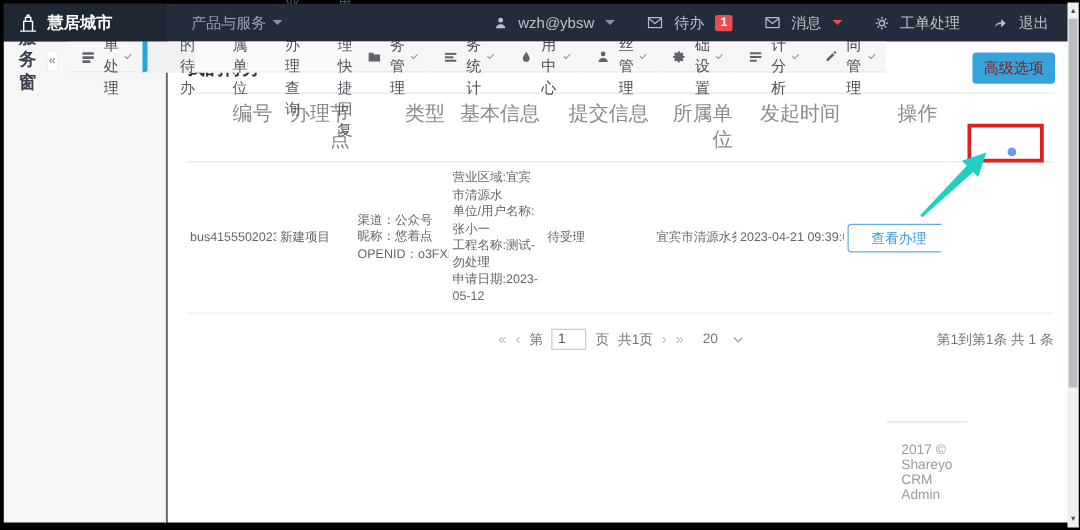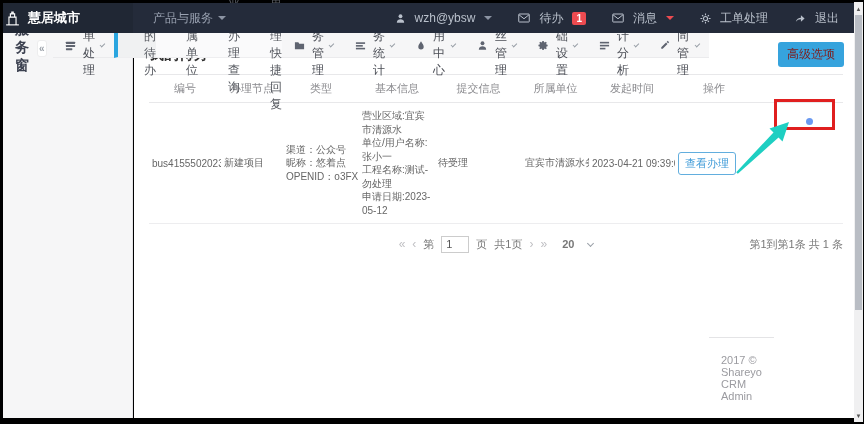--- a/index.html
+++ b/index.html
@@ -6,21 +6,21 @@
   html,body { width:864px; height:424px; }
   body {
     position:relative; background:#000;
     font-family:"Liberation Sans","DejaVu Sans",sans-serif;
     overflow:hidden;
   }
   
   .topbar { position:absolute; left:3px; top:3px; width:852px; height:30px;
     background:#242b3a; display:flex; align-items:center; color:#c3c8d2; z-index:2; }
   .brand { width:130px; height:100%; display:flex; align-items:center; gap:7px;
-    padding-left:1px; color:#fff; font-weight:bold; font-size:13px; background:#202734; }
+    padding-left:11px; color:#fff; font-weight:bold; font-size:13px; background:#202734; }
   .tb-menu { margin-left:20px; font-size:12px; color:#9aa2b1; display:flex; align-items:center; gap:5px; cursor:pointer; }
   .tb-right { margin-left:auto; display:flex; align-items:center; gap:26px; padding-right:16px; font-size:12px; }
   .tb-item { display:flex; align-items:center; gap:9px; cursor:pointer; color:#b9c0cb; }
   .caret-down { width:0; height:0; border-left:4px solid transparent; border-right:4px solid transparent; border-top:4px solid #8b93a2; }
   .caret-red { border-top-color:#ed4b50; }
   .badge { background:#ed4b50; color:#fff; font-size:10px; font-weight:bold; padding:0 4px;
     height:13px; line-height:13px; border-radius:2px; }
   
   .sidebar { position:absolute; left:3px; top:33px; width:130px; bottom:6px;
     background:#f6f6f7; border-right:1px solid #e3e3e5; z-index:1; display:flex; flex-direction:row; }
@@ -38,33 +38,33 @@
   .sub-item.active { background:#f0f1f2; border-left:4px solid #2aa5df; padding-left:26px; }
   .side-footer { margin-top:auto; border-top:1px solid #e4e4e6; padding:16px 12px; font-size:11px; color:#9b9ba0; }
   
   .main { position:absolute; left:134px; top:33px; width:721px; bottom:6px; background:#fff; }
   .page-title { font-size:15px; font-weight:bold; color:#333; padding:12px 0 10px 15px; }
   .adv-btn { position:absolute; top:9px; right:11px; background:#36a3dd; color:#7f1d1d; font-size:12px;
     padding:4px 9px; border:none; border-radius:3px; cursor:pointer; }
   .tbl { margin:0 12px 0 15px; }
   .grid { display:grid; grid-template-columns:72px 62px 76px 76px 87px 67px 86px 78px 80px; }
   .thead { border-top:1px solid #e8e8ea; border-bottom:1px solid #e8e8ea; }
-  .thead .th { font-size:11px; color:#8a8a8e; padding:6px 3px; text-align:center; }
+  .thead .th { font-size:16px; color:#8a8a8e; padding:6px 3px; text-align:right; }
   .trow { border-bottom:1px solid #ededef; align-items:center; }
   .trow .td { font-size:10px; color:#666; padding:6px 3px; overflow:hidden; white-space:nowrap; }
   .td.multiline { white-space:normal; line-height:1.35; }
   .view-btn { border:1px solid #62aede; color:#3f9bd8; background:#fff; font-size:11px;
-    padding:3px 6px; border-radius:3px; cursor:pointer; }
+    padding:3px 18px; border-radius:3px; cursor:pointer; }
   
   .pgbar { position:relative; margin:8px 12px 0 15px; height:24px; font-size:11px; color:#777; }
   .pg-center { display:flex; justify-content:center; align-items:center; gap:7px; height:100%; }
   .pg-ico { color:#c0c0c4; font-size:12px; cursor:pointer; }
   .pg-input { width:28px; height:17px; border:1px solid #ccc; font-size:11px; padding-left:4px;
     font-family:inherit; color:#555; }
-  .pg-size { display:flex; align-items:center; gap:14px; margin-left:8px; cursor:pointer;font-weight:bold; }
+  .pg-size { display:flex; align-items:center; gap:14px; margin-left:8px; cursor:pointer; }
   .pg-summary { position:absolute; right:0; top:5px; color:#777; }
   
   .scrollbar { position:absolute; right:1px; top:2px; bottom:2px; width:9px; background:#f0f0f1; z-index:3; }
   .sb-btn { position:absolute; left:0; right:0; height:11px; display:flex; align-items:center;
     justify-content:center; color:#555; font-size:6px; cursor:pointer; }
   .sb-btn.up { top:1px; } .sb-btn.down { bottom:1px; }
   .sb-thumb { position:absolute; top:13px; left:1px; width:7px; height:295px; background:#b9bdc4; cursor:pointer; }
   
   .red-box { position:absolute; left:774px; top:99px; width:61px; height:31px;
     border:3px solid #e01f1f; z-index:5; pointer-events:none; }

